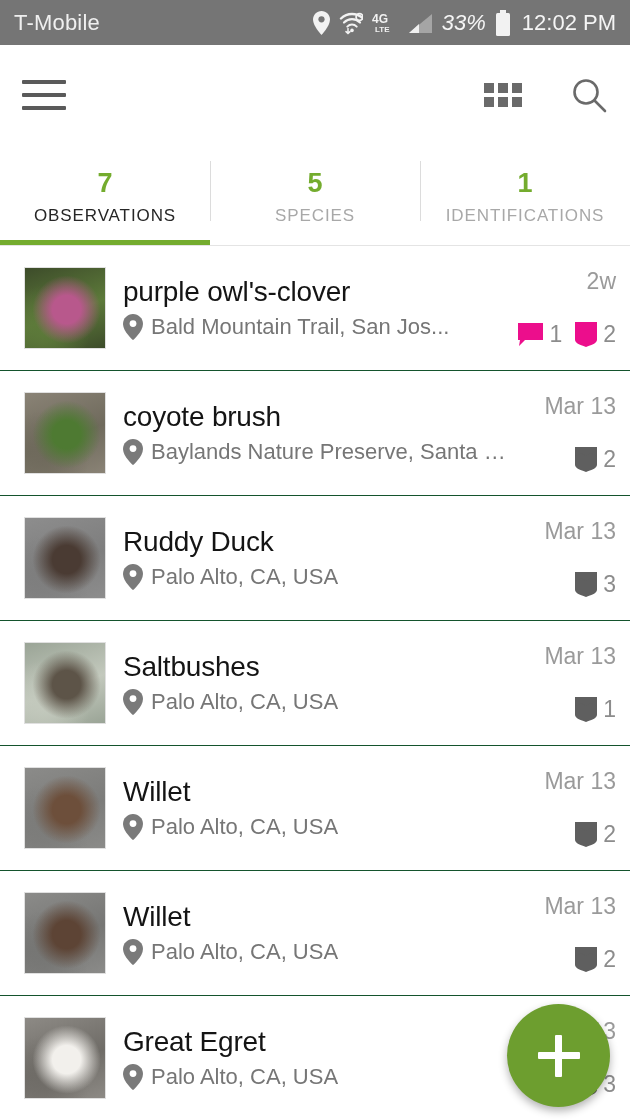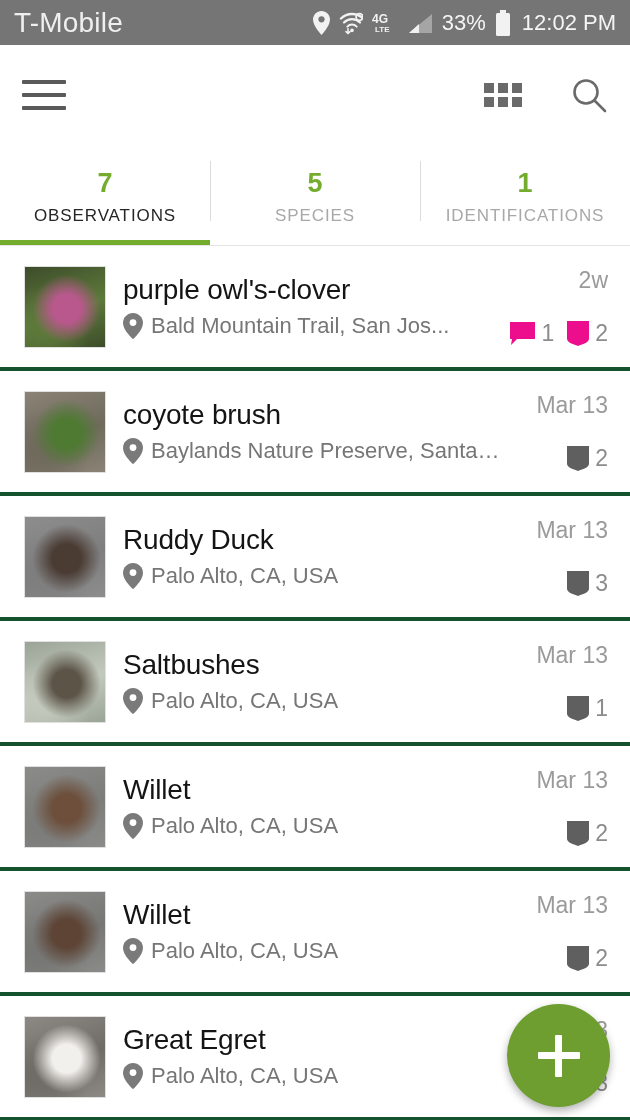--- a/index.html
+++ b/index.html
@@ -11,24 +11,24 @@
   }
 
   
   .status-bar{
     height:45px; width:100%;
     background:#757575;
     display:flex; align-items:center;
     padding:0 14px;
     color:#f1f1f1;
   }
-  .carrier{ font-size:28px; letter-spacing:.2px; color:#efefef;text-align:right; }
+  .carrier{ font-size:22px; letter-spacing:.2px; color:#efefef;text-align:right; }
   .status-right{ margin-left:auto; display:flex; align-items:center; gap:9px; }
   .sb-icon{ display:flex; align-items:flex-start; justify-content:center; }
-  .battery-pct{ font-size:22px; color:#f5f5f5; }
+  .battery-pct{ font-size:22px; color:#f5f5f5;font-style:italic; }
   .clock{ font-size:22px; color:#f5f5f5; margin-left:2px; }
 
   
   .app-bar{
     height:100px; width:100%;
     background:#ffffff;
     display:flex; align-items:center;
     padding:0 22px;
   }
   .hamburger{ width:44px; height:30px; display:flex; flex-direction:column;
@@ -65,22 +65,22 @@
     position:absolute; bottom:0; left:0; height:5px; width:33.333%;
     background:#74ac2e;
   }
   .tabs-divider{ height:1px; width:100%; background:#e4e4e4; }
 
   
   .obs-list{ width:100%; background:#ffffff; }
   .obs-row{
     height:125px; width:100%;
     display:flex; align-items:center;
-    padding:0 22px 0 24px;
-    border-bottom:4px solid #14532d;
+    padding:0 14px 0 24px;
+    border-bottom:1px solid #14532d;
     position:relative; cursor:pointer;
   }
   .thumb{
     width:82px; height:82px; flex:none;
     border:1px solid #e0e0e0;
     background-size:cover; background-position:center;
     position:relative; overflow:hidden;
   }
   .row-main{
     flex:1; min-width:0; margin-left:17px;

